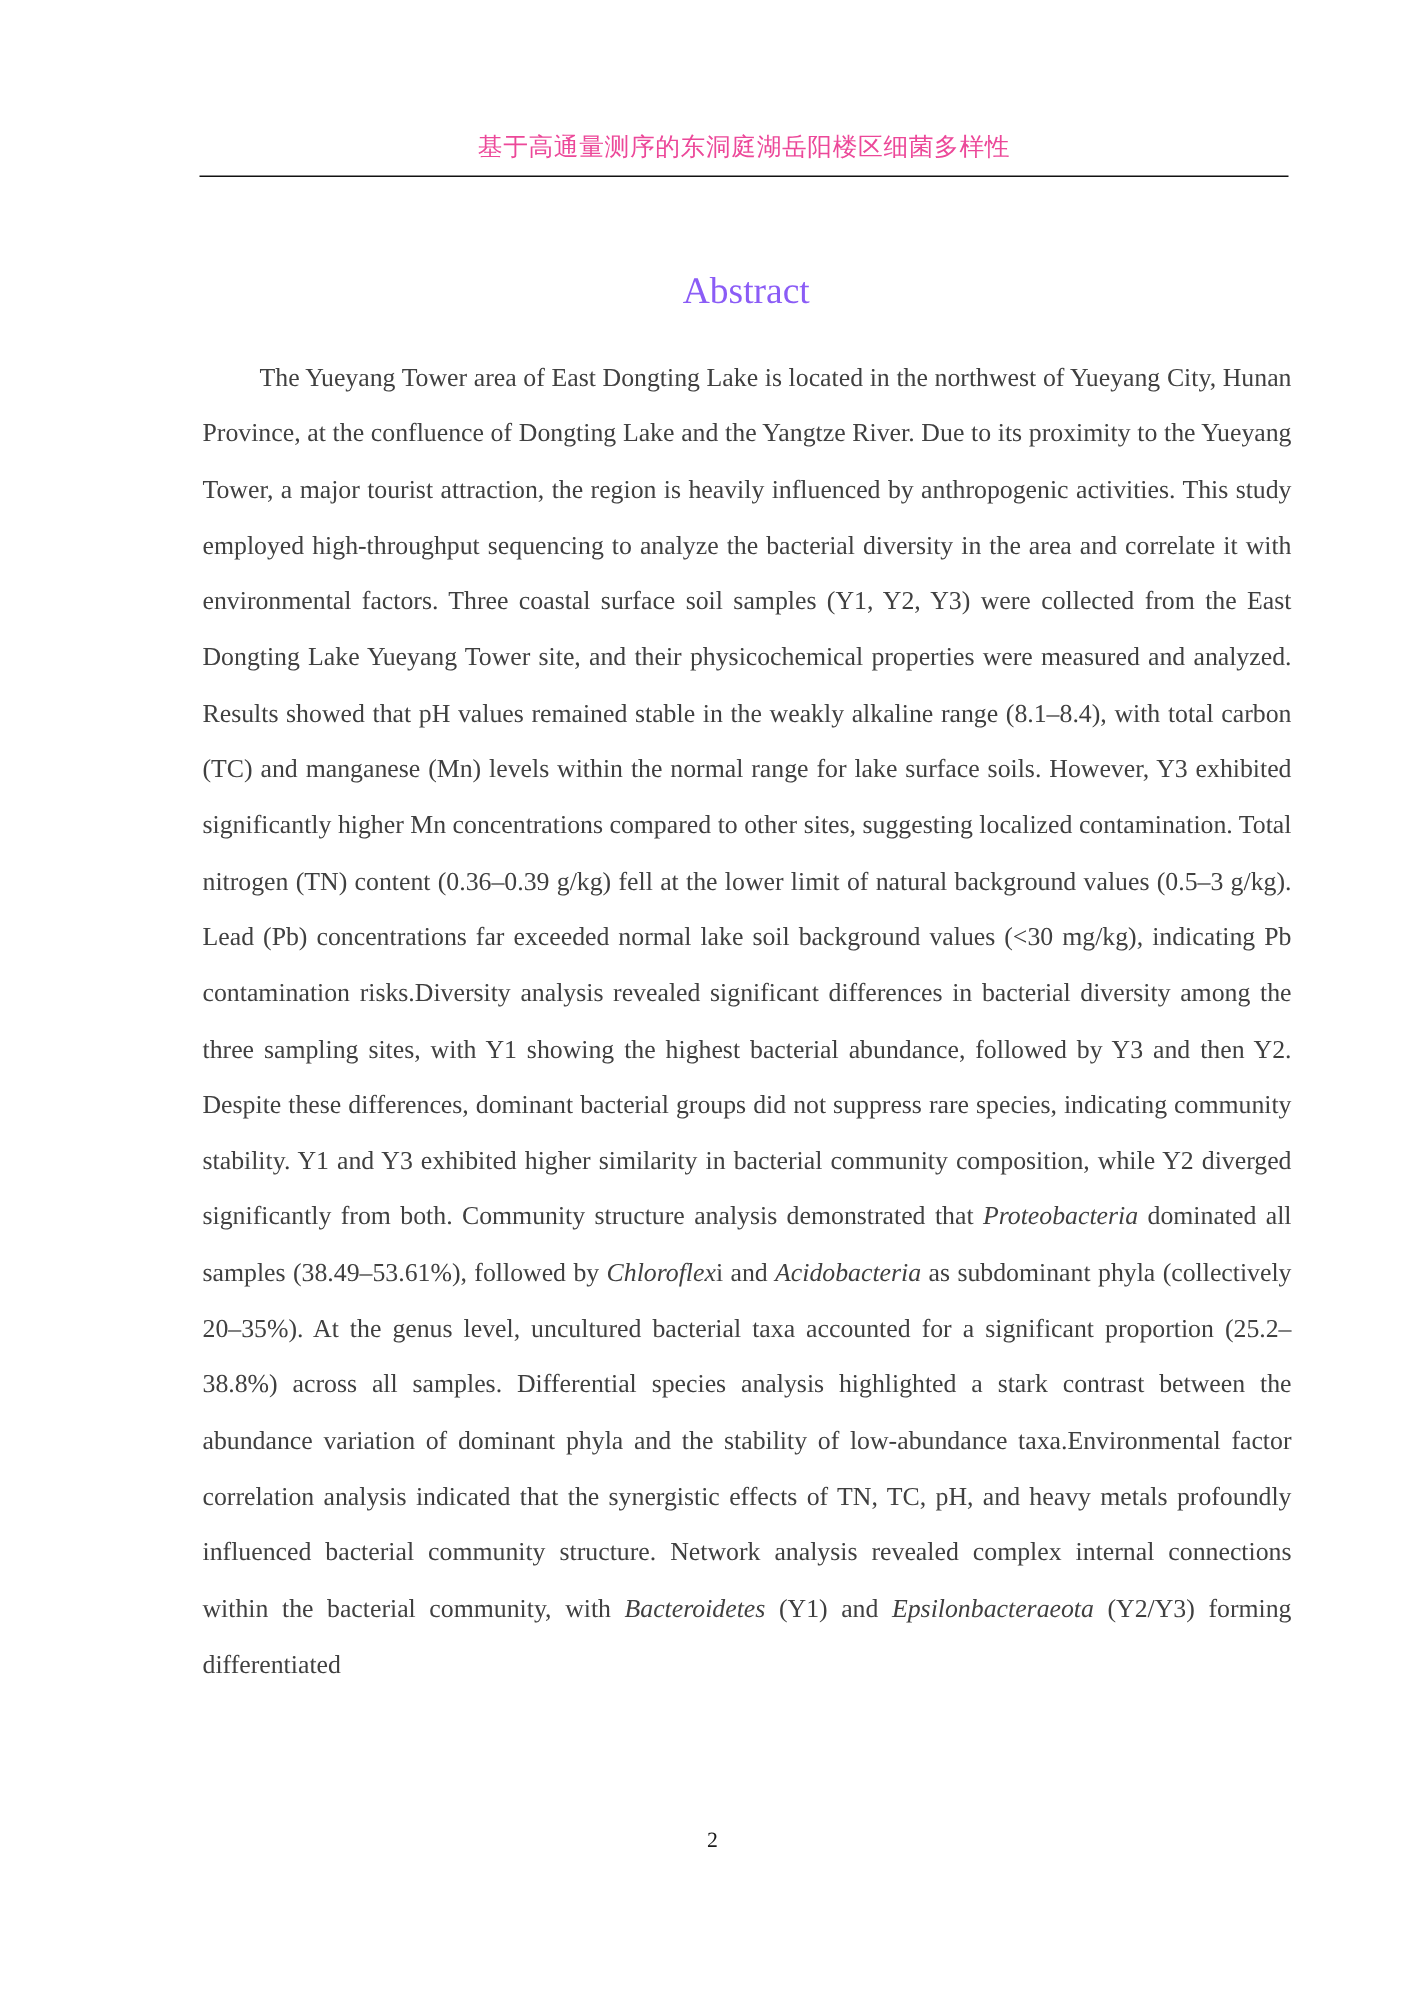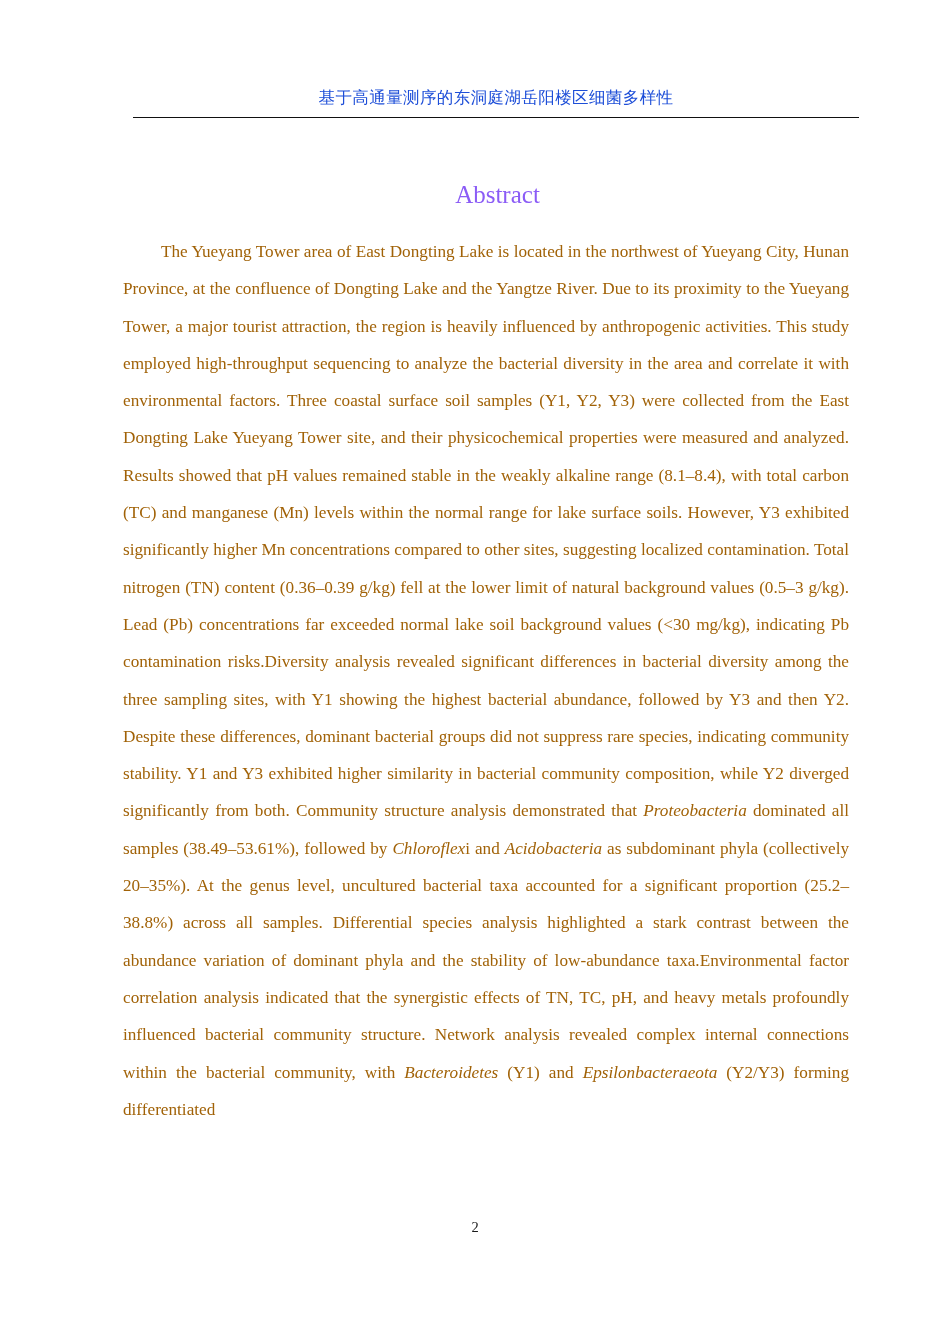--- a/index.html
+++ b/index.html
@@ -31,21 +31,21 @@
     top: 86px;
     width: 726px;
     text-align: center;
   }
   .page-header .header-title {
     display: block;
     font-family: "DejaVu Serif", "Liberation Serif", serif;
     font-size: 16.5px;
     line-height: 1.5;
     letter-spacing: 0.4px;
-    color: #1d4ed8;
+    color: #ec4899;
     white-space: nowrap;
   }
   .header-rule {
     position: absolute;
     left: 133px;
     top: 117px;
     width: 726px;
     height: 0;
     border-top: 1.4px solid #111111;
   }
@@ -60,28 +60,28 @@
     font-size: 25px;
     line-height: 1.2;
     font-weight: normal;
     margin: 0;
     color: #8b5cf6;
   }
 
   
   .abstract-body {
     position: absolute;
-    left: 123px;
+    left: 135px;
     top: 233px;
     width: 726px;
     font-size: 17.2px;
     line-height: 37.3px;
     text-align: justify;
     text-justify: inter-word;
-    color: #a16207;
+    color: #404040;
     hyphens: none;
   }
   .abstract-body p {
     margin: 0;
     text-indent: 38px;
     text-align: justify;
   }
   
   .abstract-body p::after {
     content: "";

